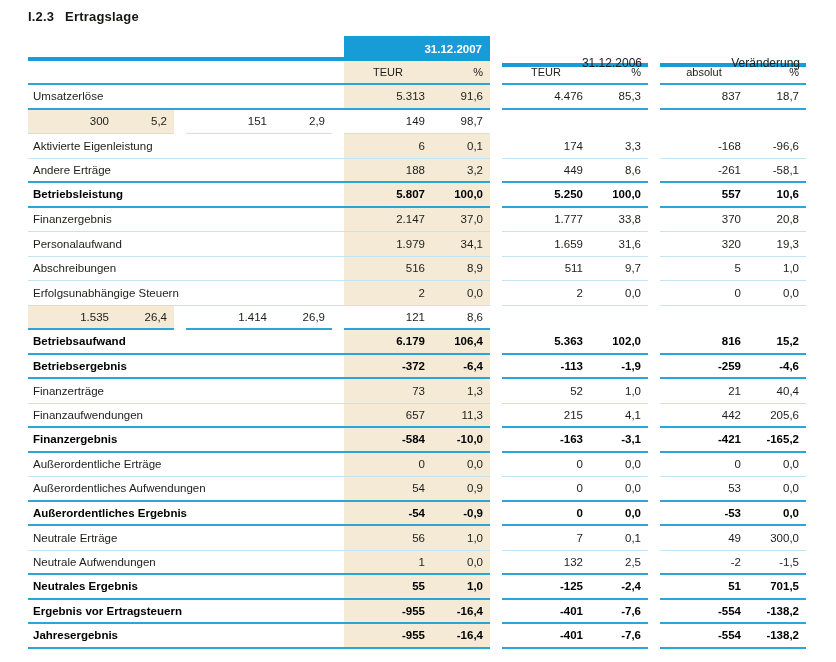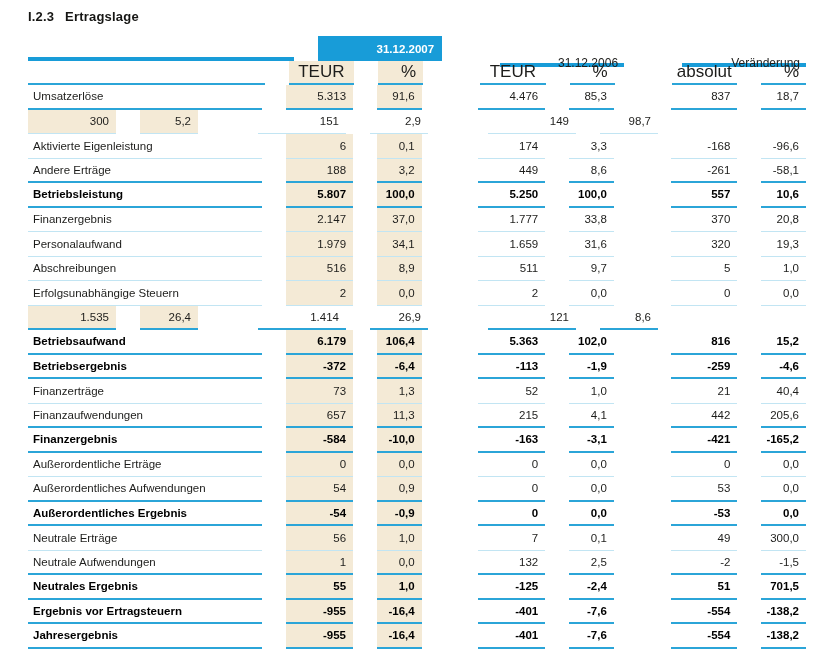--- a/index.html
+++ b/index.html
@@ -20,21 +20,21 @@
   .page{position:relative;width:836px;height:662px;padding:9px 11px 0 28px;background:#fff;}
   .title{
     height:27px;
     font-size:13px;
     font-weight:bold;
     word-spacing:7px;
     letter-spacing:.2px;
     color:#161614;
   }
   .tbl{width:778px;}
-  .row{display:flex;align-items:stretch;gap:24px;}
+  .row{display:flex;align-items:stretch;}
   .c{display:flex;align-items:center;font-size:11.5px;}
   .label{width:316px;padding-left:5px;justify-content:flex-start;}
   .v{justify-content:flex-end;padding-right:7px;}
   .w88{width:88px;}
   .w58{width:58px;}
   .gap{width:12px;}
   .band{background:var(--band);}
   .bold{font-weight:bold;color:#000;}
   .bb-light{border-bottom:1px solid var(--line-light);}
   .bb-strong{border-bottom:2px solid var(--line-strong);}
@@ -46,21 +46,21 @@
     display:flex;align-items:center;justify-content:flex-end;
     padding-right:8px;font-size:11.5px;
   }
   .hdr-group{
     width:146px;border-bottom:4px solid var(--accent);
     display:flex;align-items:center;justify-content:flex-end;
     padding-right:6px;font-size:12px;margin-top:27px;
   }
   
   .sub-row{height:24px;}
-  .sub-row .c{font-size:17px;}
+  .sub-row .c{font-size:11px;}
   .ctr{justify-content:center;padding-right:0;}
   
   .data-row{height:24.5px;}
 </style>
 </head>
 <body>
 
 <div class="page">
 
   <div class="title">I.2.3 Ertragslage</div>

